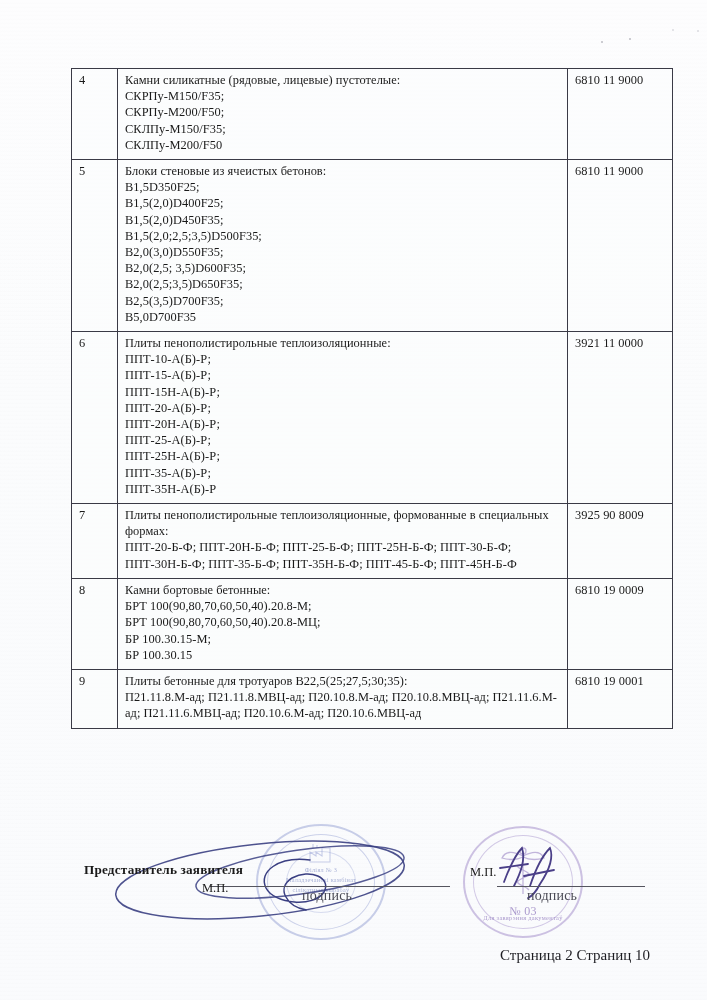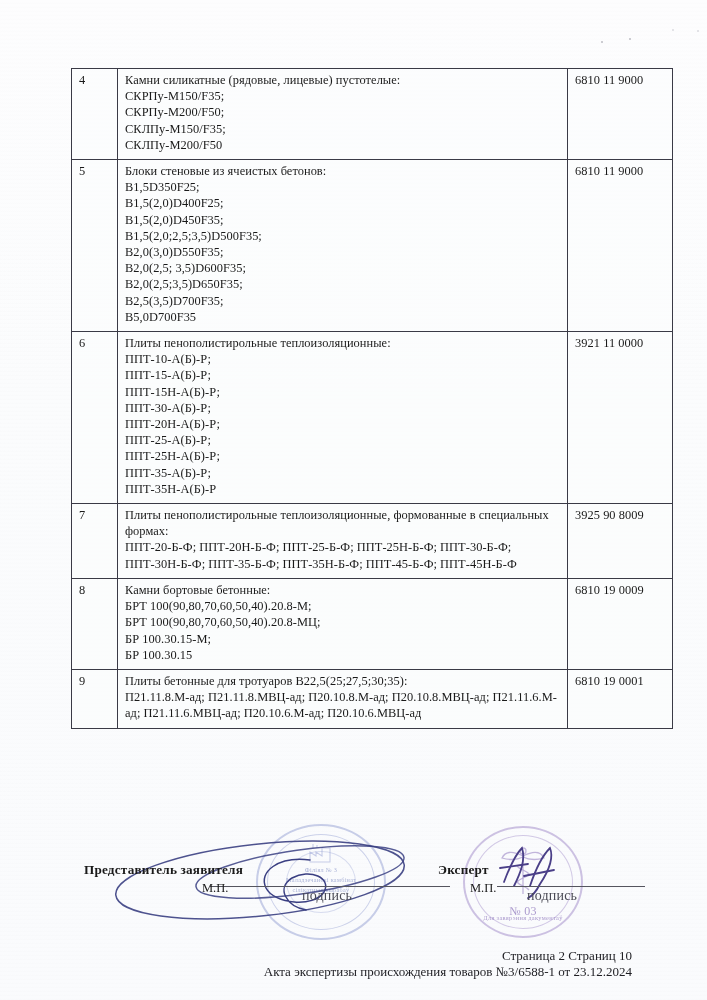--- a/index.html
+++ b/index.html
@@ -204,24 +204,24 @@
 
   
   .scrawl {
     position: absolute;
     pointer-events: none;
   }
 
   
   .footer {
     position: absolute;
-    right: 75px;
+    right: 57px;
     top: 948px;
     text-align: right;
-    font-size: 13px;
+    font-size: 15px;
     line-height: 15.5px;
     color: #1d1d22;
   }
 
   
   .artifact {
     position: absolute;
     background: rgba(110,110,125,0.45);
     border-radius: 50%;
   }
@@ -270,21 +270,21 @@
           <td class="col-code">6810 11 9000</td>
         </tr>
 
         <tr>
           <td class="col-num">6</td>
           <td class="col-desc">
             <span class="desc-head">Плиты пенополистирольные теплоизоляционные:</span>
             <span class="desc-line">ППТ-10-А(Б)-Р;</span>
             <span class="desc-line">ППТ-15-А(Б)-Р;</span>
             <span class="desc-line">ППТ-15Н-А(Б)-Р;</span>
-            <span class="desc-line">ППТ-30-А(Б)-Р;</span>
+            <span class="desc-line">ППТ-20-А(Б)-Р;</span>
             <span class="desc-line">ППТ-20Н-А(Б)-Р;</span>
             <span class="desc-line">ППТ-25-А(Б)-Р;</span>
             <span class="desc-line">ППТ-25Н-А(Б)-Р;</span>
             <span class="desc-line">ППТ-35-А(Б)-Р;</span>
             <span class="desc-line">ППТ-35Н-А(Б)-Р</span>
           </td>
           <td class="col-code">3921 11 0000</td>
         </tr>
 
         <tr>
@@ -369,25 +369,23 @@
   <div class="sign-block">
     <div class="sig-rule rule-left"></div>
     <div class="sig-rule rule-right"></div>
 
     <div class="sig-left">
       <div class="sig-label">Представитель заявителя</div>
       <div class="sig-mp">М.П.</div>
     </div>
 
     <div class="sig-right">
-      <div class="sig-label">Эксперт</div>
       <div class="sig-mp-right">М.П.</div>
     </div>
 
     <div class="podpis podpis-left">подпись</div>
     <div class="podpis podpis-right">подпись</div>
   </div>
 
   <div class="footer">
     <div>Страница 2 Страниц 10</div>
-    <div>Акта экспертизы происхождения товаров №3/6588-1 от 23.12.2024</div>
   </div>
 </div>
 
 </body></html>

